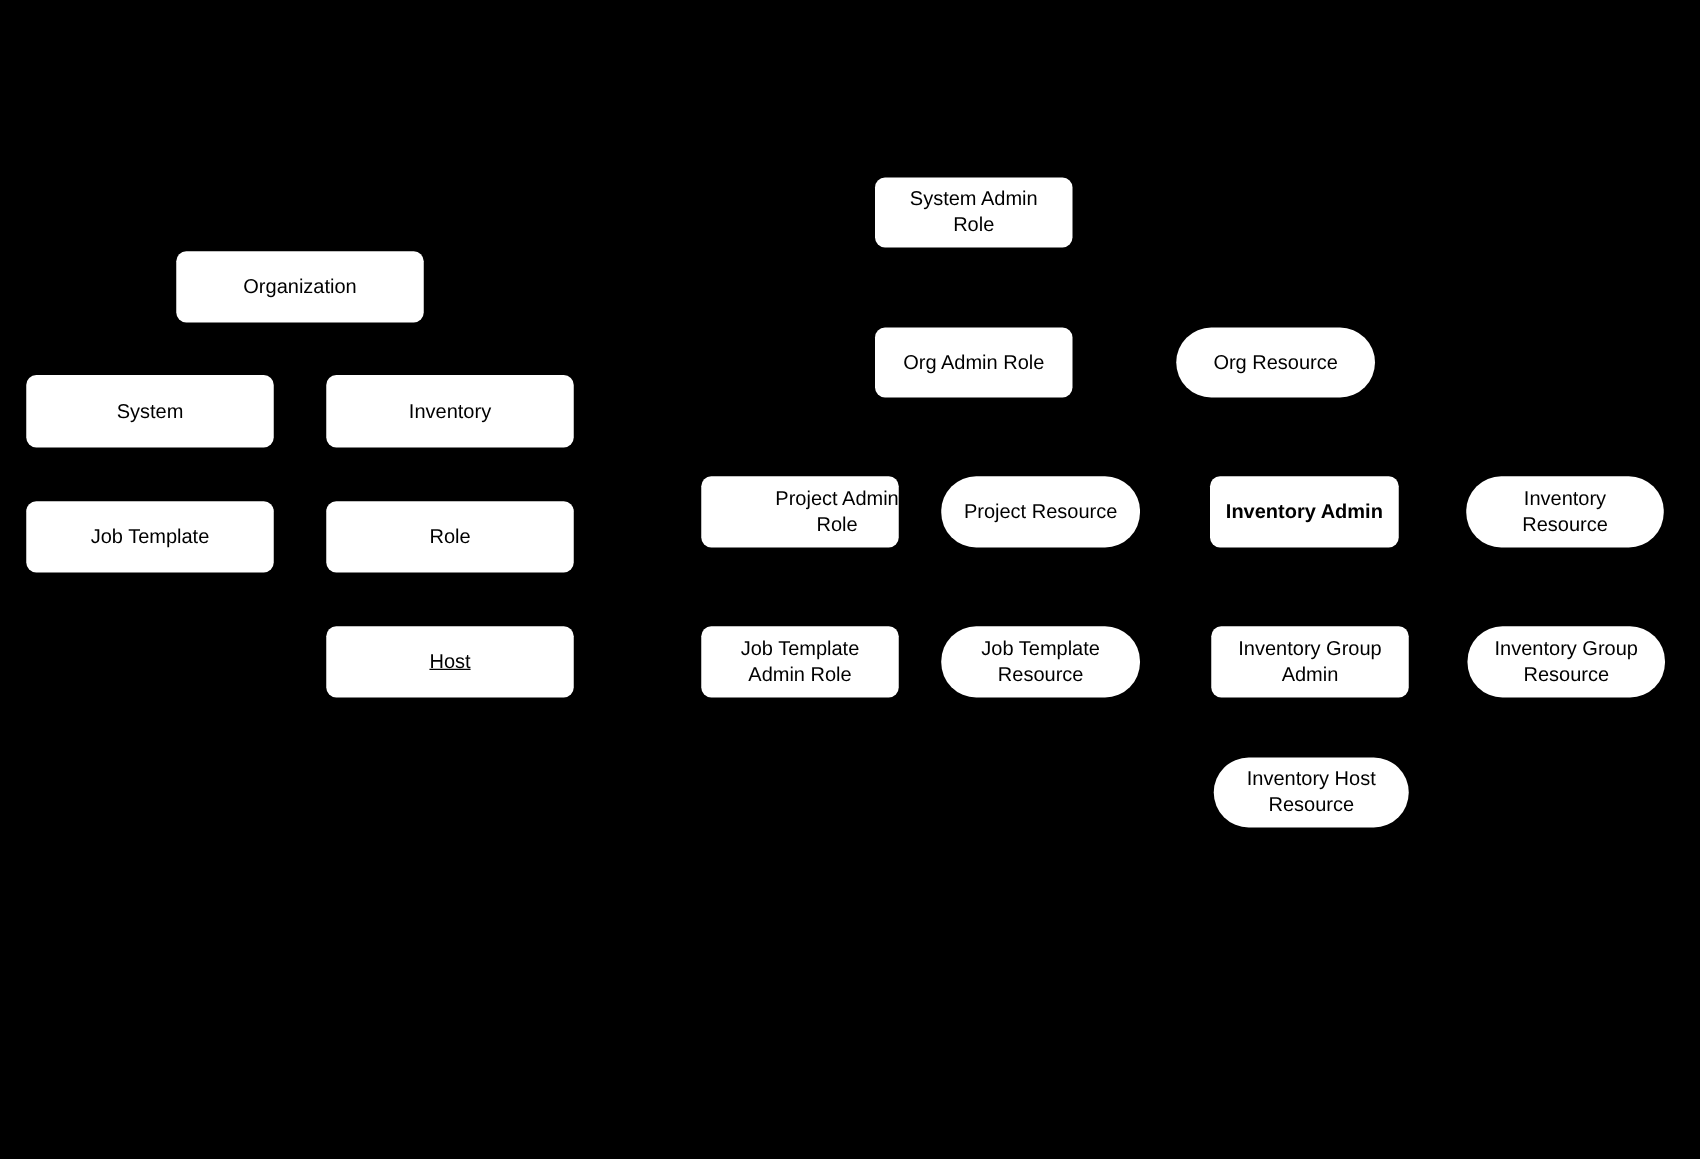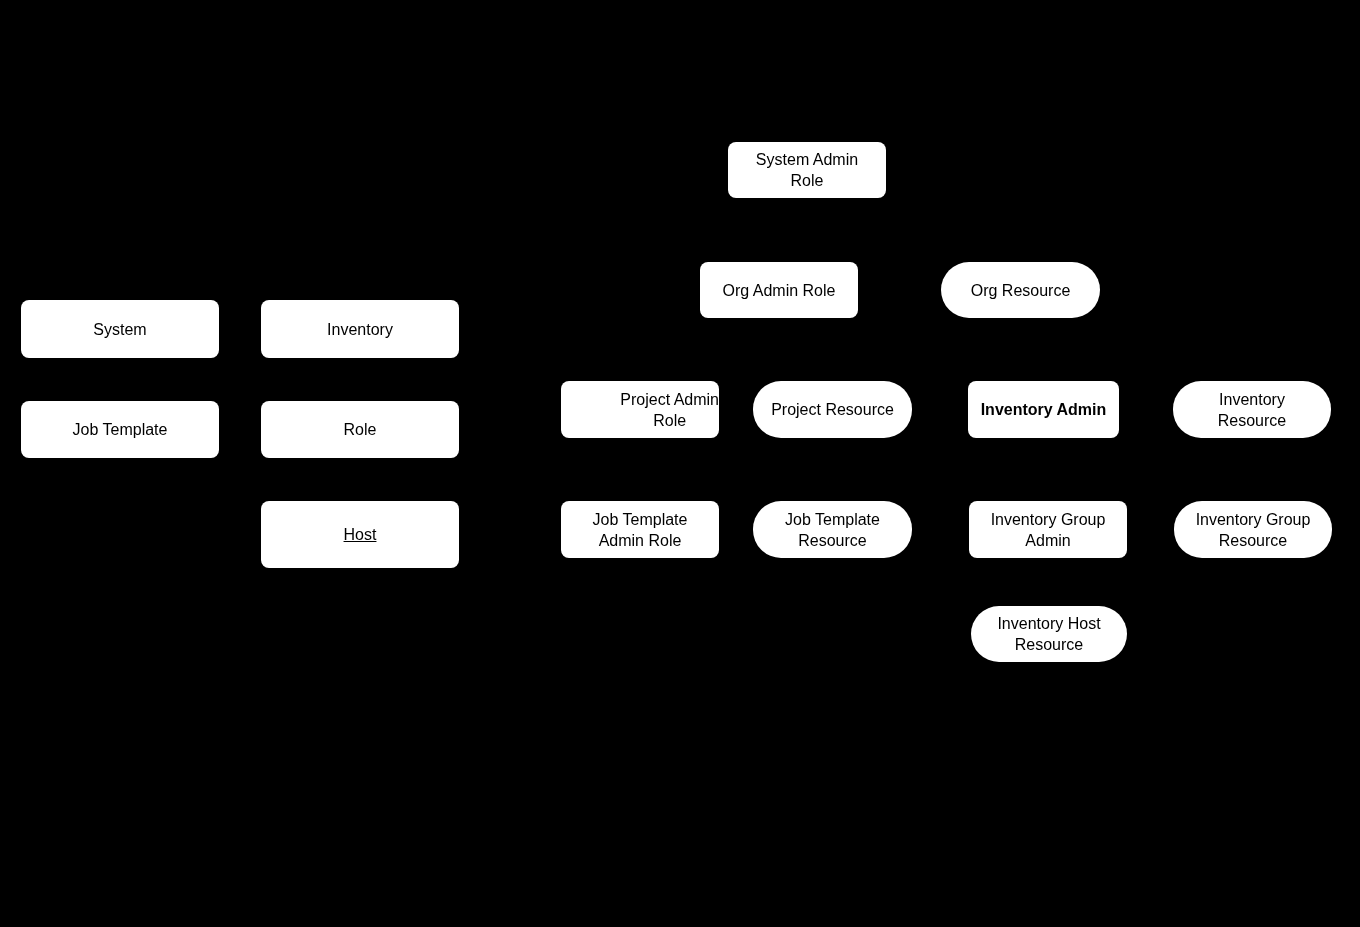--- a/index.html
+++ b/index.html
@@ -32,41 +32,44 @@
   }
   .rect    { border-radius: 8px; }
   .stadium { border-radius: 28px; }
 
   
   .n-organization            { left: 141px; top: 201px; width: 198px; height: 57px; }
   .n-project                 { left: 21px;  top: 300px; width: 198px; height: 58px; }
   .n-inventory               { left: 261px; top: 300px; width: 198px; height: 58px; }
   .n-job-template            { left: 21px;  top: 401px; width: 198px; height: 57px; }
   .n-group                   { left: 261px; top: 401px; width: 198px; height: 57px; }
-  .n-host                    { left: 261px; top: 501px; width: 198px; height: 67px; text-decoration: underline; }
+  .n-host                    { left: 261px; top: 501px; width: 198px; height: 57px; text-decoration: underline; }
 
   
-  .n-system-admin-role       { left: 700px; top: 142px; width: 158px; height: 56px; margin-left: 28px; }
+  .n-system-admin-role       { left: 700px; top: 142px; width: 158px; height: 56px; }
   .n-org-admin-role          { left: 700px; top: 262px; width: 158px; height: 56px; }
   .n-org-resource            { left: 941px; top: 262px; width: 159px; height: 56px; }
   .n-project-admin-role      { left: 561px; top: 381px; width: 158px; height: 57px; justify-content: flex-end; }
   .n-project-resource        { left: 753px; top: 381px; width: 159px; height: 57px; text-align: right; }
   .n-inventory-admin         { left: 968px; top: 381px; width: 151px; height: 57px; font-weight: bold; }
   .n-inventory-resource      { left: 1173px; top: 381px; width: 158px; height: 57px; }
   .n-job-template-admin-role { left: 561px; top: 501px; width: 158px; height: 57px; }
   .n-job-template-resource   { left: 753px; top: 501px; width: 159px; height: 57px; }
   .n-inventory-group-admin   { left: 969px; top: 501px; width: 158px; height: 57px; }
   .n-inventory-group-resource{ left: 1174px; top: 501px; width: 158px; height: 57px; }
   .n-inventory-host-resource { left: 971px; top: 606px; width: 156px; height: 56px; }
 </style>
 </head>
 <body>
 
 <div id="canvas">
 
+  <div class="node rect n-organization">
+    <span class="label">Organization</span>
+  </div>
   <div class="node rect n-project">
     <span class="label">System</span>
   </div>
   <div class="node rect n-inventory">
     <span class="label">Inventory</span>
   </div>
   <div class="node rect n-job-template">
     <span class="label">Job Template</span>
   </div>
   <div class="node rect n-group">

